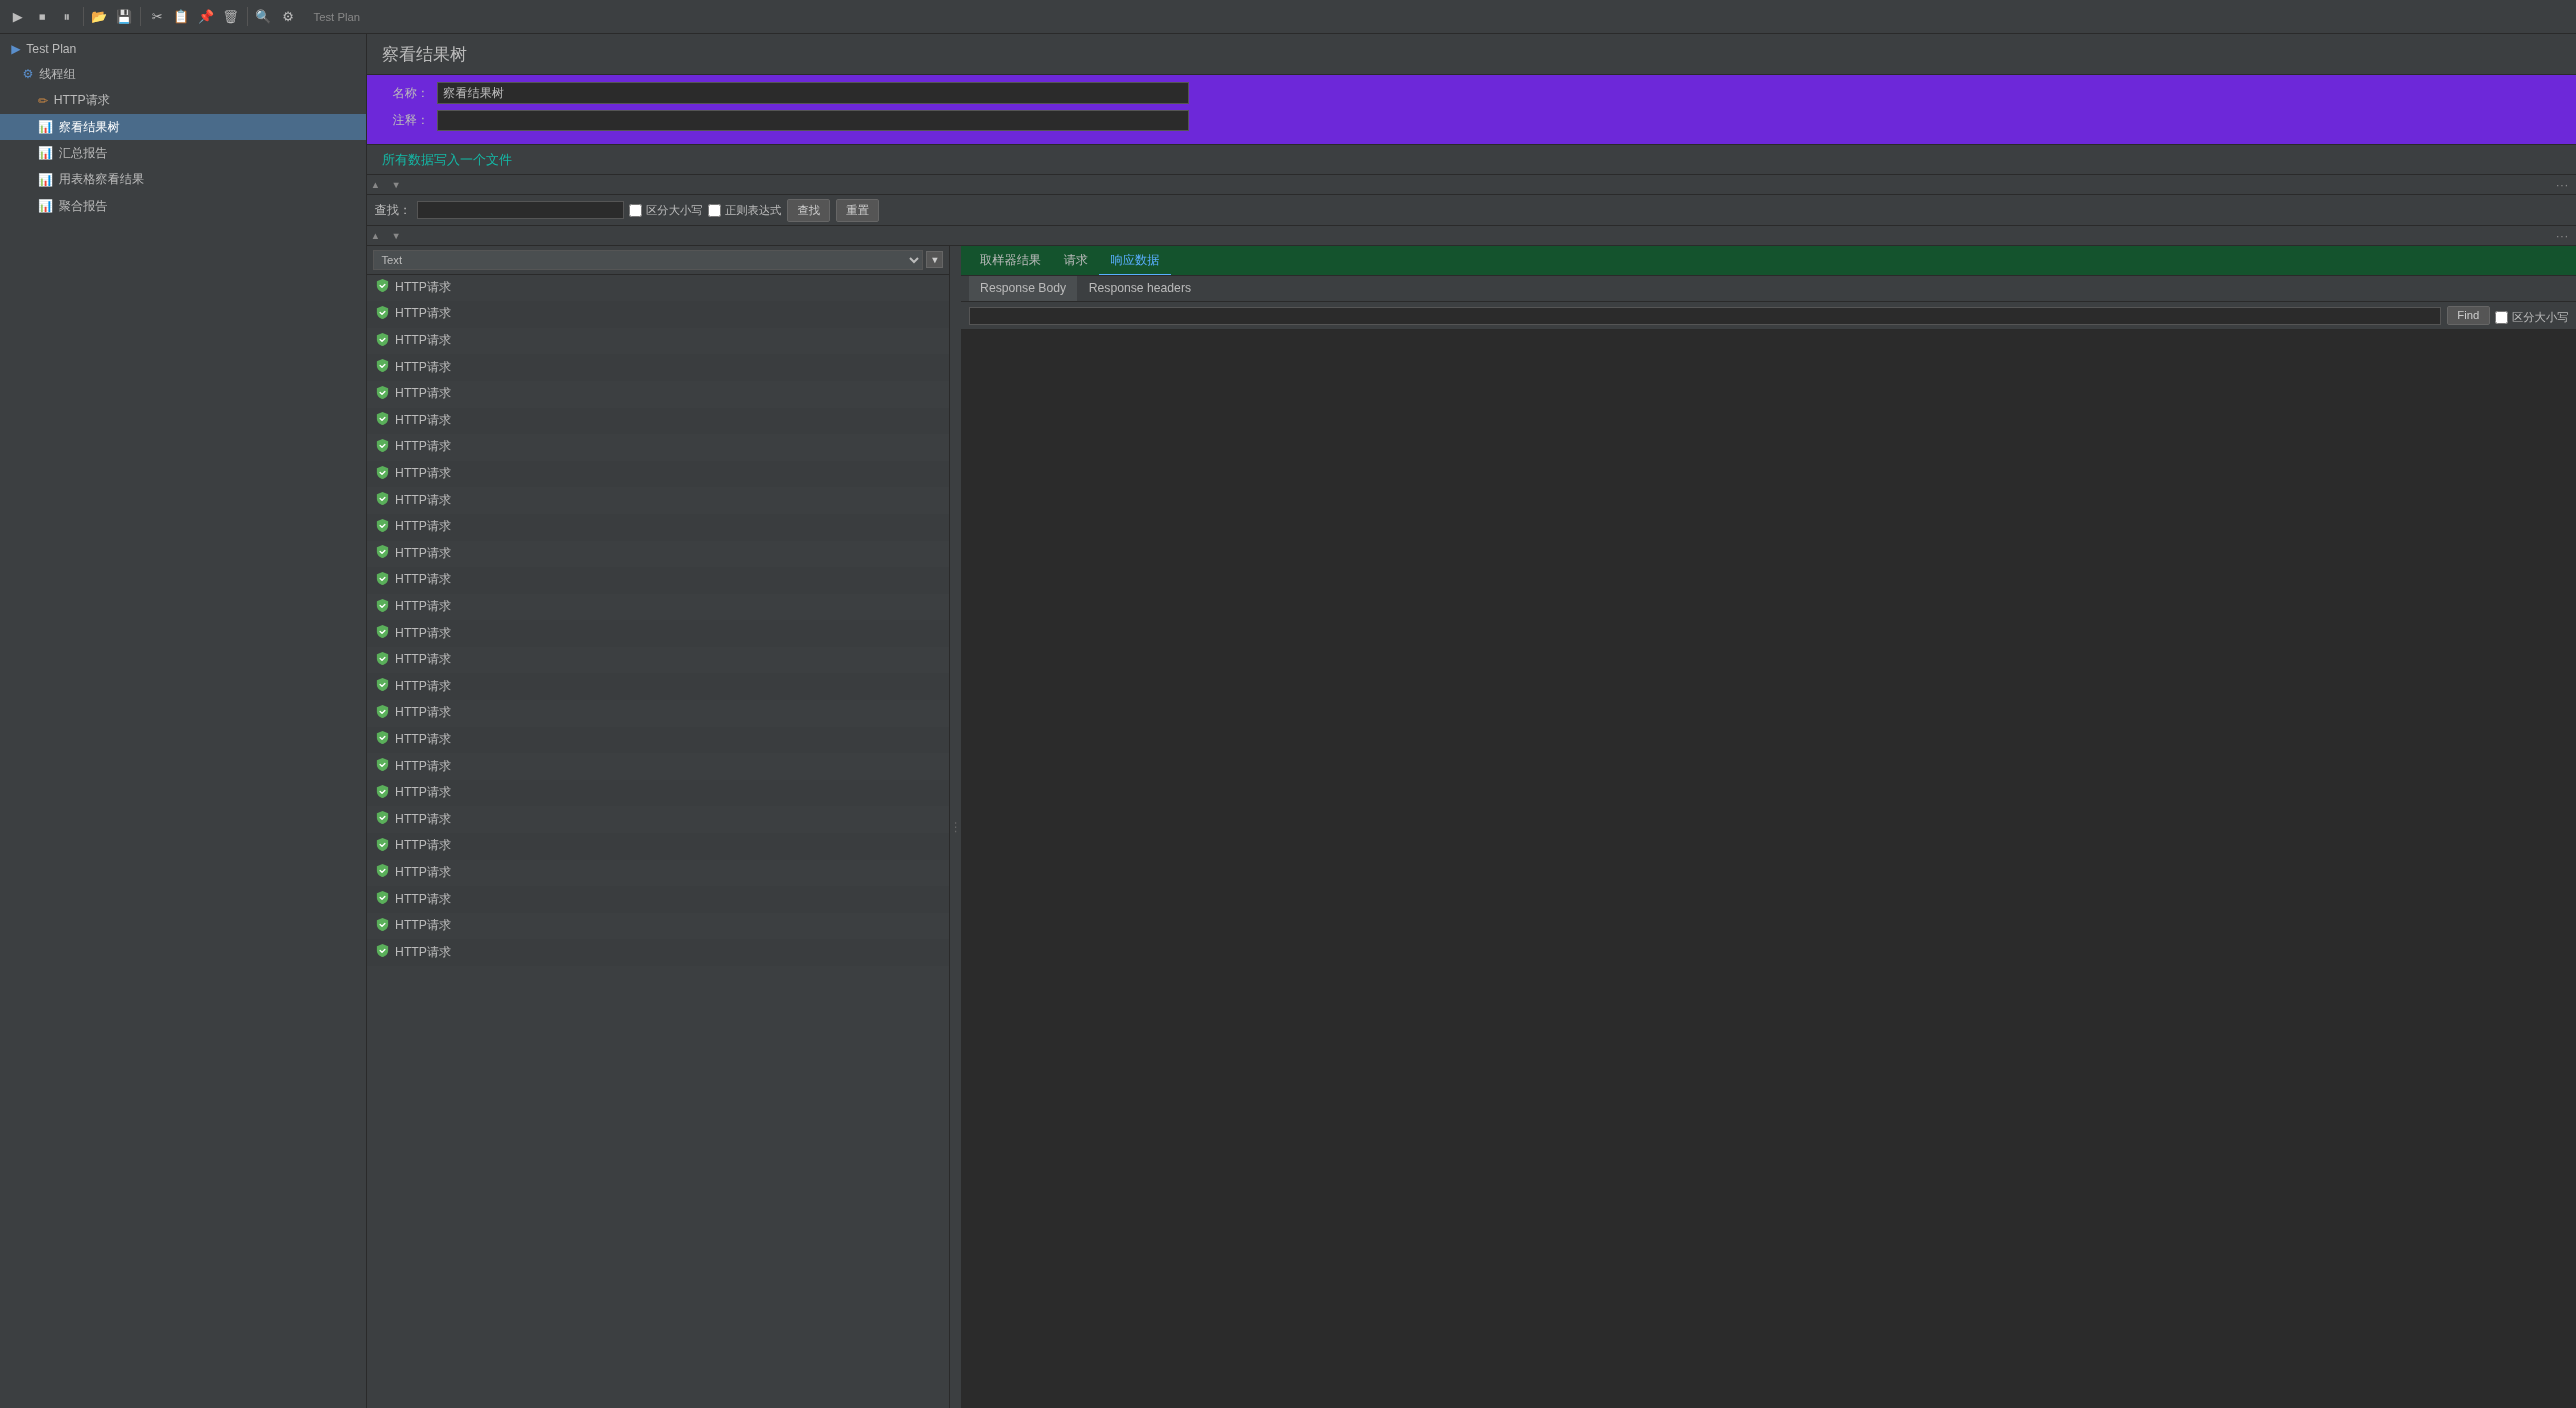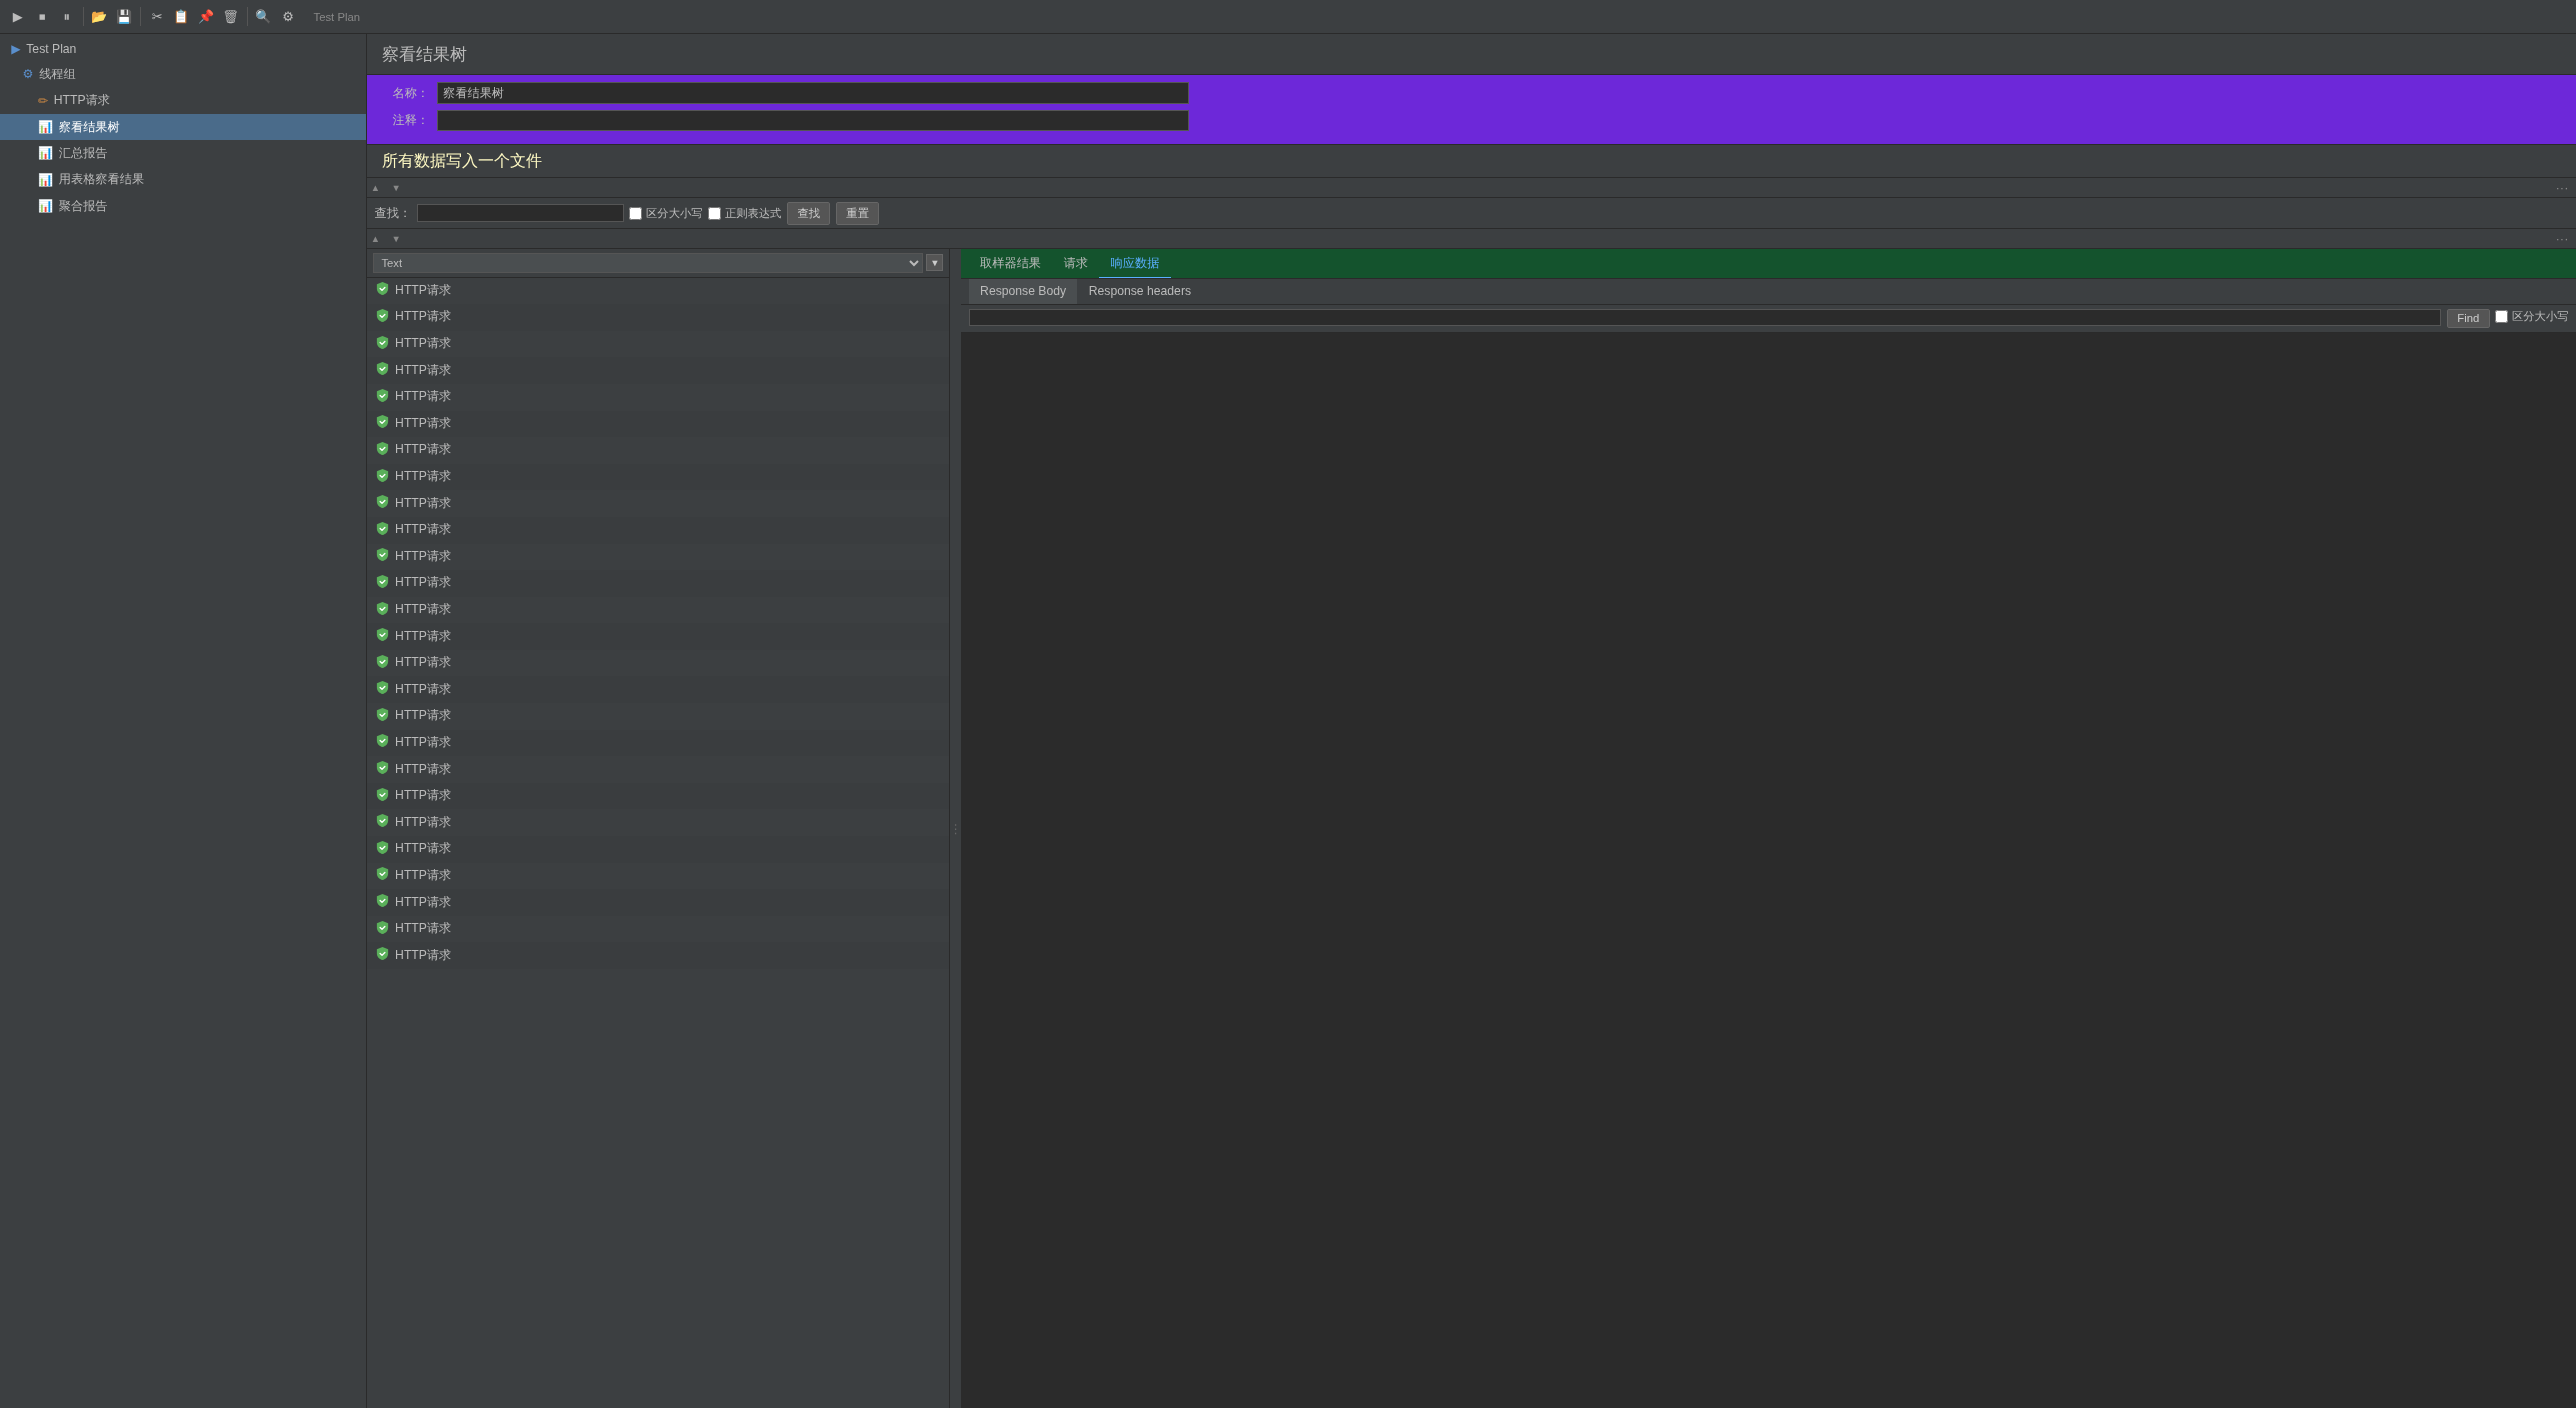--- a/index.html
+++ b/index.html
@@ -342,21 +342,21 @@
 
     
     .response-area {
       flex: 1;
       display: flex;
       flex-direction: column;
       overflow: hidden;
     }
     .response-search-row {
       display: flex;
-      align-items: flex-start;
+      align-items: flex-end;
       padding: 3.8px 7.5px;
       gap: 5.6px;
       border-bottom: 0.9px solid #2a2a2a;
     }
     .response-search-input {
       flex: 1;
       background: #2b2b2b;
       border: 0.9px solid #555;
       color: #bbbbbb;
       padding: 1.9px 5.6px;
@@ -371,22 +371,22 @@
       padding: 3.8px;
     }
 
     
     .sidebar::-webkit-scrollbar { width: 5.6px; }
     .sidebar::-webkit-scrollbar-track { background: #3c3f41; }
     .sidebar::-webkit-scrollbar-thumb { background: #555; }
 
     
     .all-data-label {
-      color: #fef9c3;
-      font-size: 16px;
+      color: #14b8a6;
+      font-size: 13px;
     }
 
     
     .log-display-label {
       color: #bbbbbb;
       font-size: 12.2px;
       flex-shrink: 0;
     }
 
     

